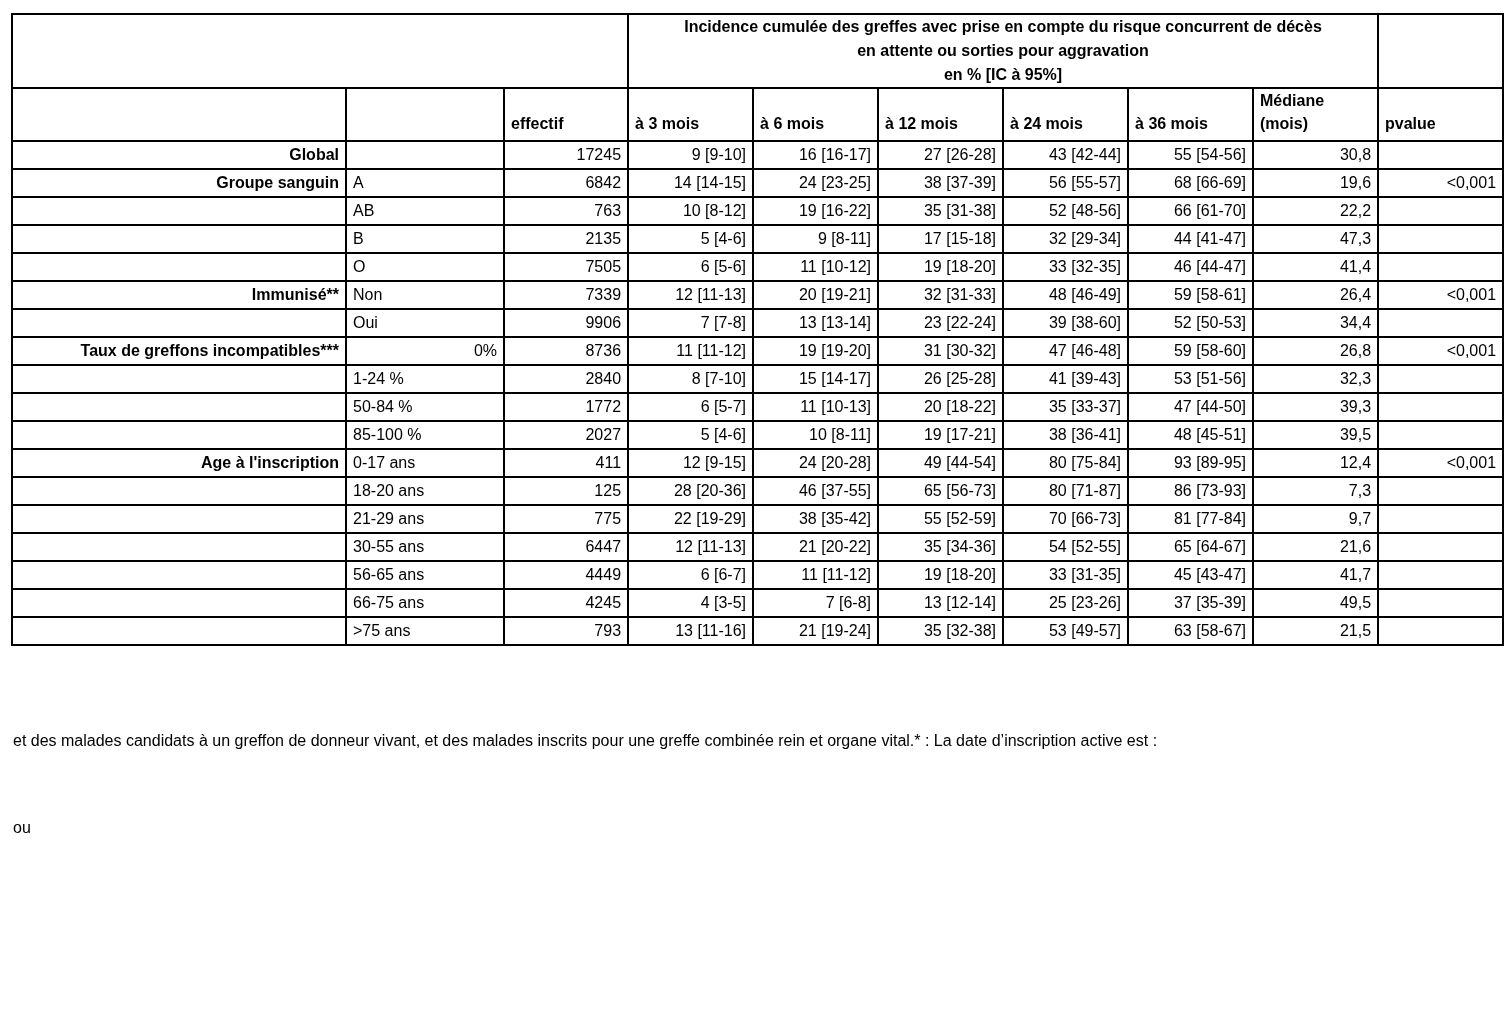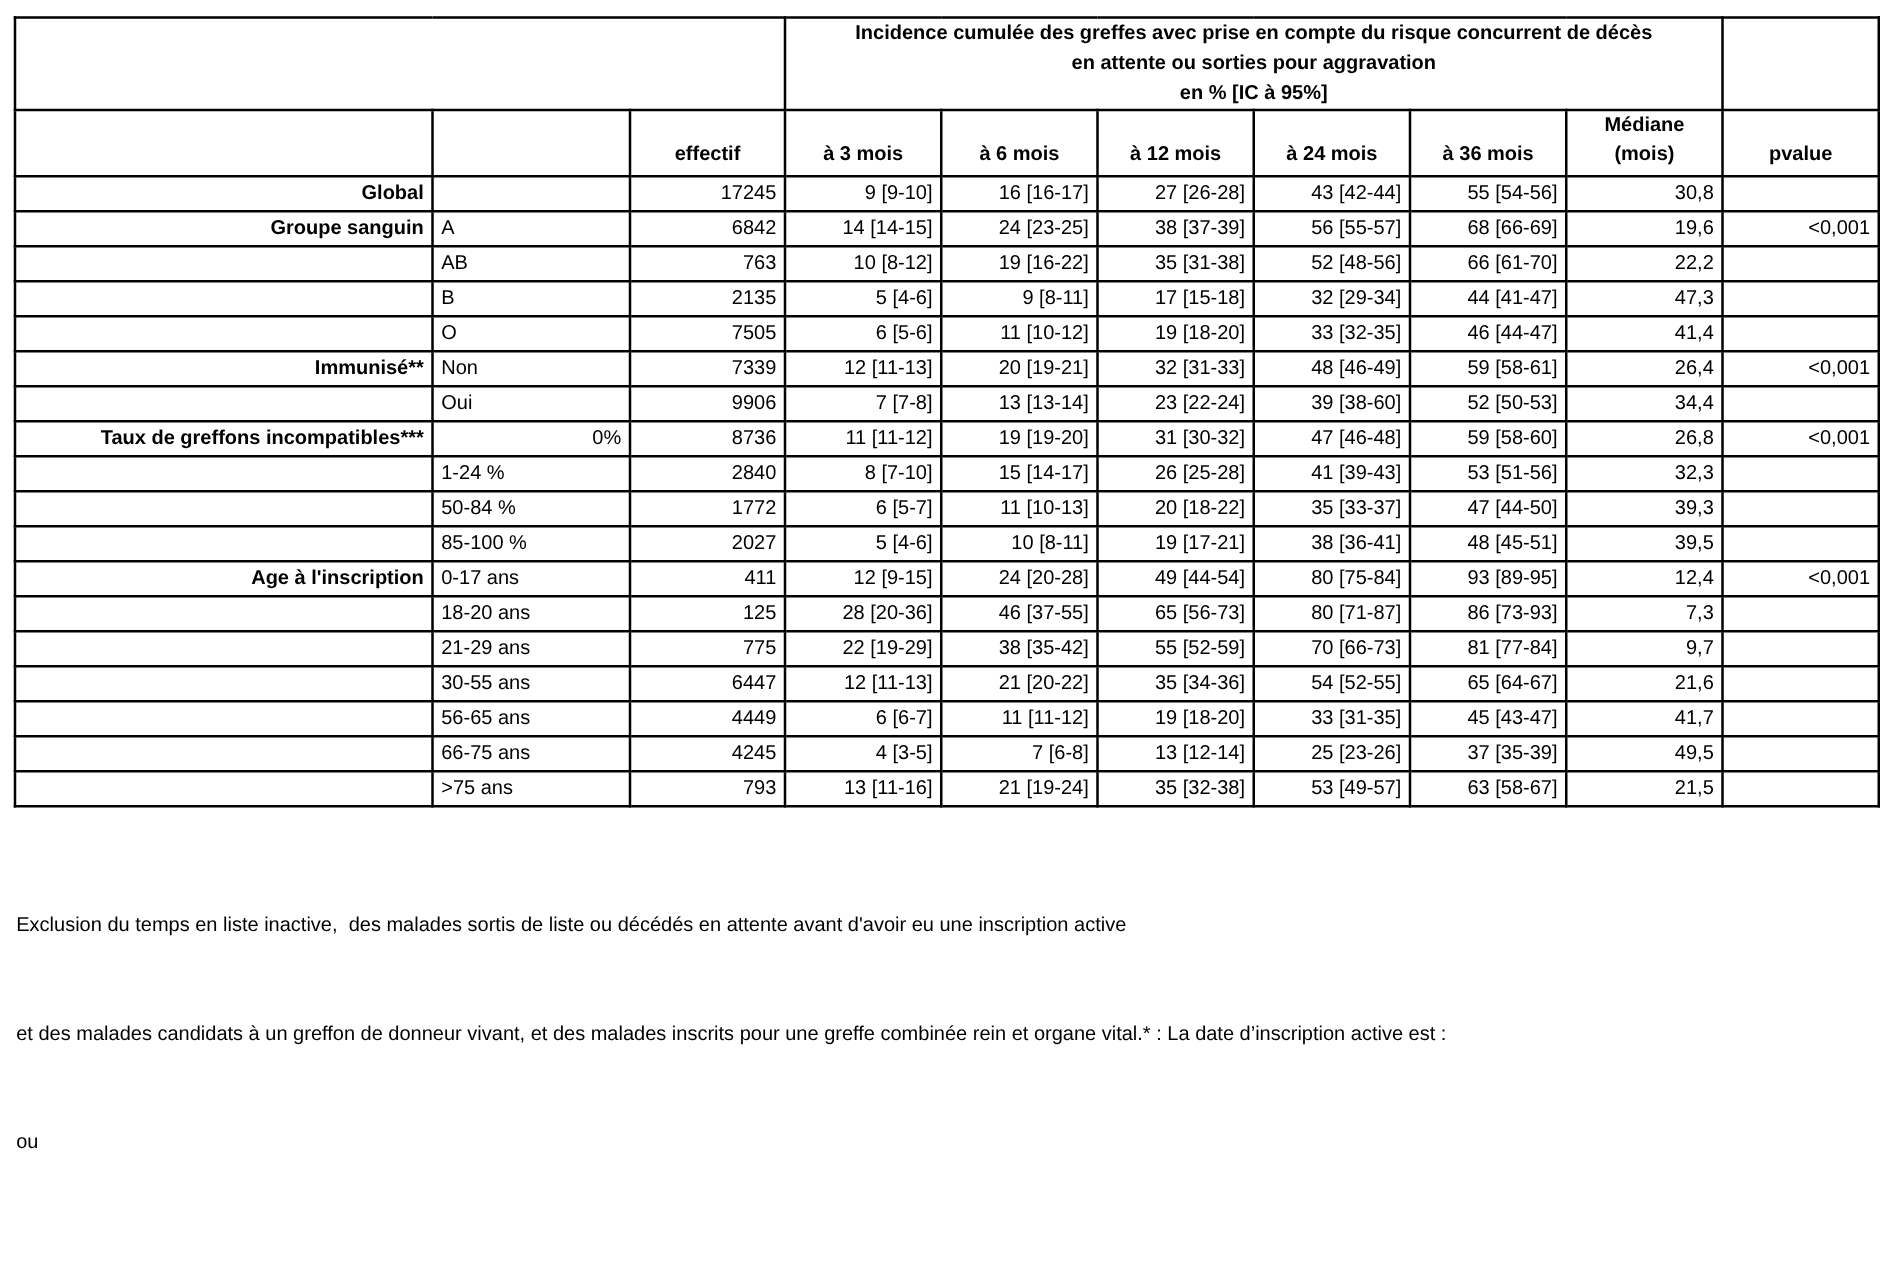--- a/index.html
+++ b/index.html
@@ -39,21 +39,21 @@
   tbody tr           { height: 28px; }
 
   td.span-head {
     text-align: center;
     font-weight: bold;
     vertical-align: middle;
     line-height: 24px;
     padding-right: 7px;
   }
   tr.col-header-row td {
-    text-align: center;
+    text-align: left;
     font-weight: bold;
     vertical-align: bottom;
     padding-bottom: 5px;
     line-height: 23px;
   }
   tbody td { vertical-align: middle; }
   td.group { font-weight: bold; text-align: right; padding-left: 5px; }
   td.sub   { text-align: left; padding-left: 5px; }
   td.sub.right { text-align: right; padding-right: 6px; }
   td.num   { text-align: right; }
@@ -324,21 +324,20 @@
       <td class="num">35 [32-38]</td>
       <td class="num">53 [49-57]</td>
       <td class="num">63 [58-67]</td>
       <td class="num">21,5</td>
       <td class="num"></td>
     </tr>
       </tbody>
   </table>
 
   <div class="footnotes">
-    <div>Exclusion du temps en liste inactive,  des malades sortis de liste ou décédés en attente avant d'avoir eu une inscription active</div>
     <div>et des malades candidats à un greffon de donneur vivant, et des malades inscrits pour une greffe combinée rein et organe vital.* : La date d’inscription active est :</div>
     <div>ou</div>
     
     
     
     
     
   </div>
 
 </div>

